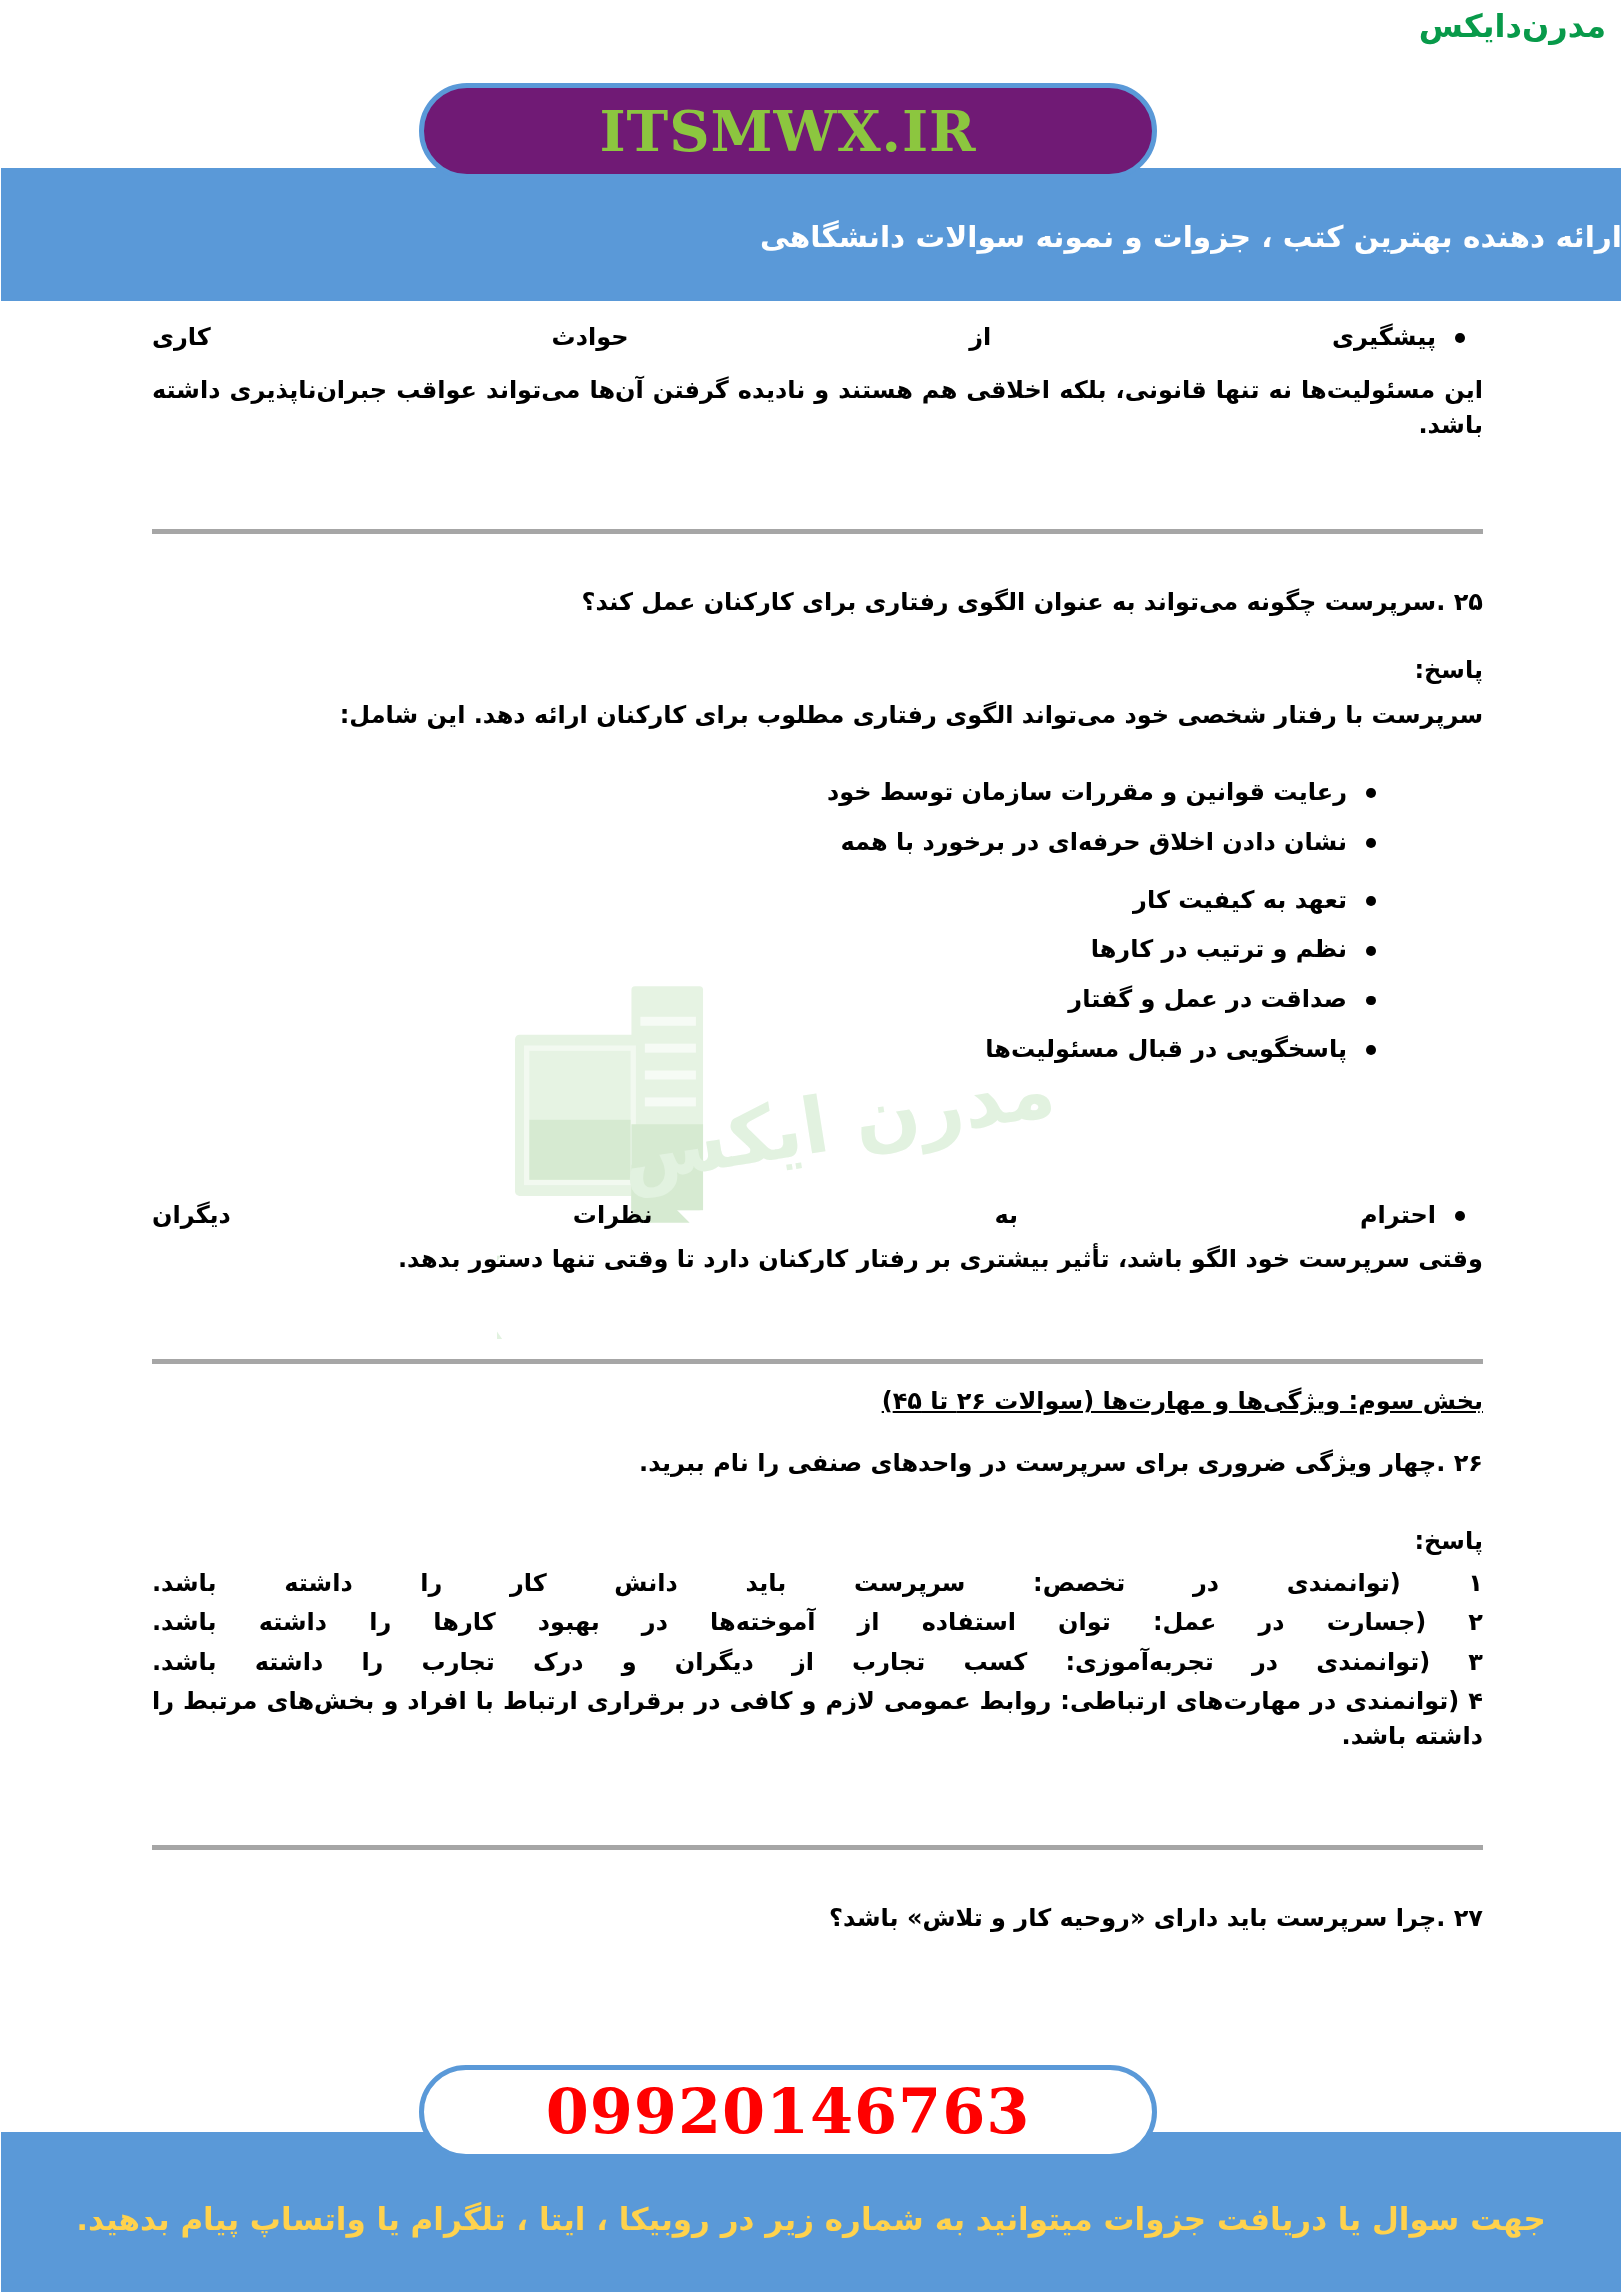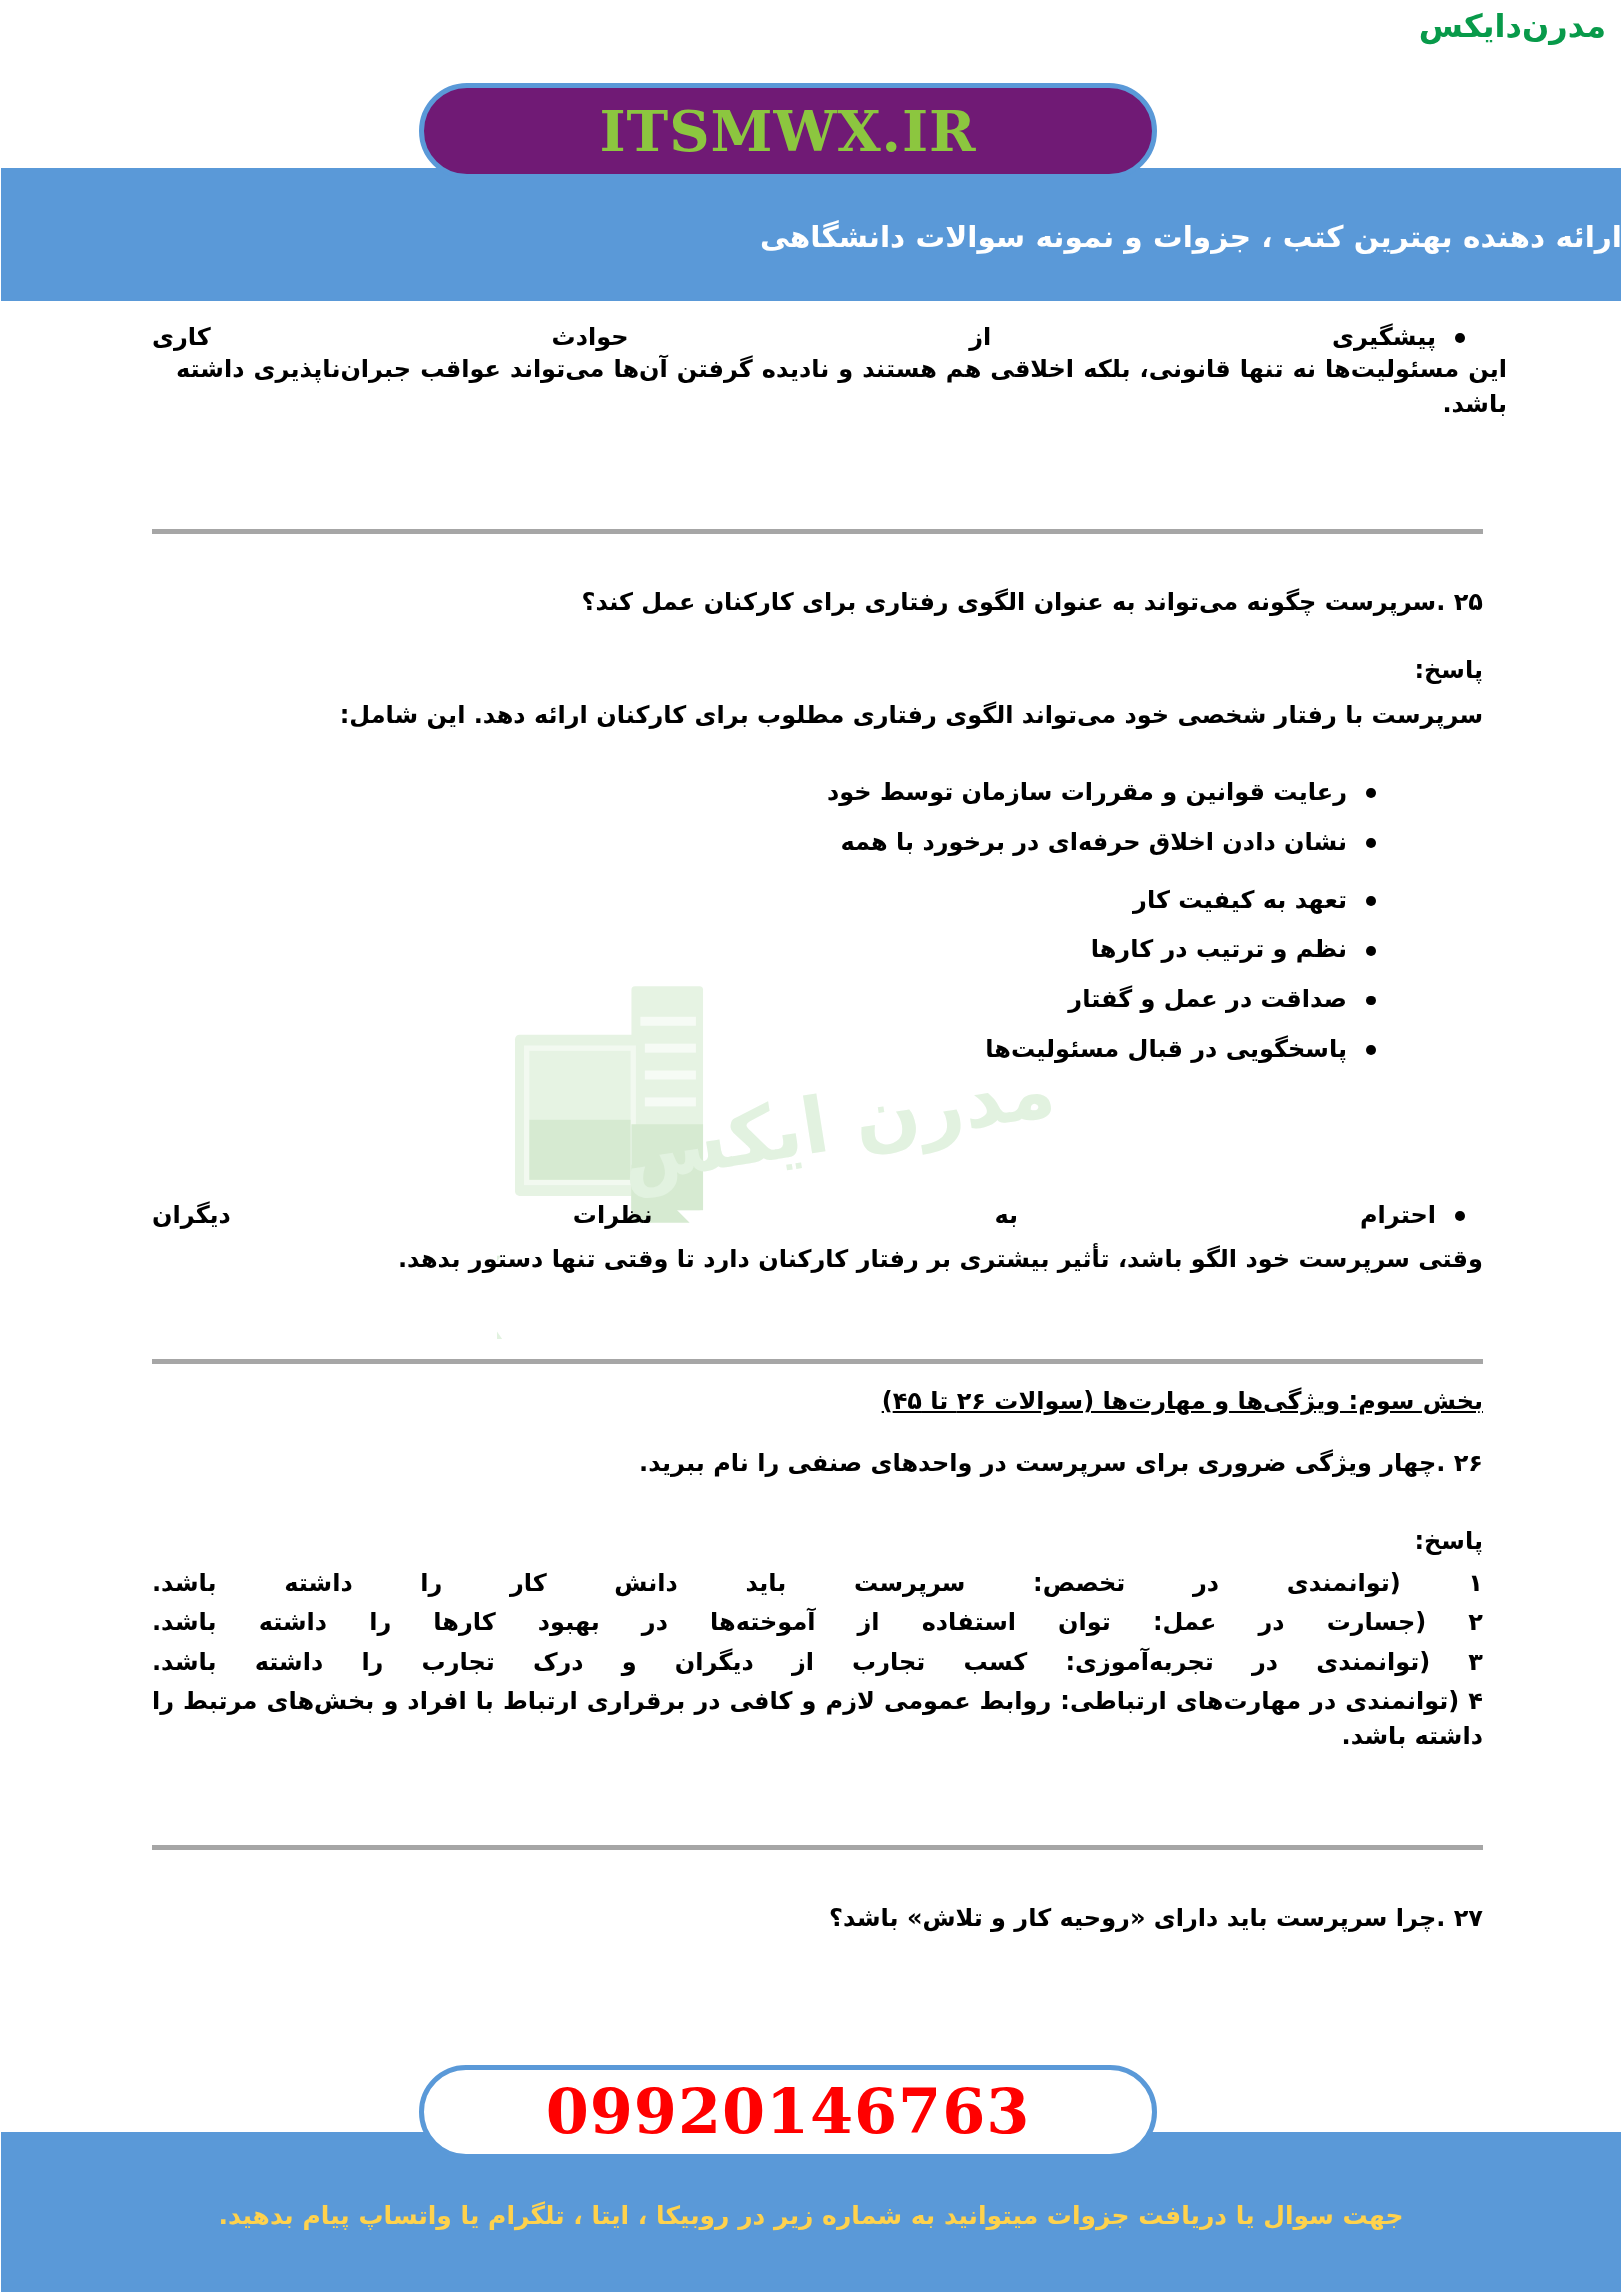--- a/index.html
+++ b/index.html
@@ -173,21 +173,21 @@
     line-height:1;
     white-space:nowrap;
     letter-spacing:0.9px;
   }
   .footer-note{
     position:absolute;
     top:136px; left:0;
     width:1622px;
     text-align:center;
     color:#ffd24d;
-    font-size:25px;
+    font-size:31px;
     font-weight:bold;
     white-space:nowrap;
     direction:rtl;
   }
 </style>
 </head>
 <body>
 
 <div class="header-wrap">
   <div class="header-band"></div>
@@ -220,21 +220,21 @@
 
 <div class="content">
 
   <div class="blk" style="top:18px; left:152px; width:1331px;">
     <div class="bullet-row">
       <span class="dot"></span>
       <p class="para just-spread">پیشگیری از حوادث کاری</p>
     </div>
   </div>
 
-  <div class="blk" style="top:50px; left:152px; width:1331px;margin-left:24px;">
+  <div class="blk" style="top:71px; left:152px; width:1331px;">
     <p class="para">این مسئولیت‌ها نه تنها قانونی، بلکه اخلاقی هم هستند و نادیده گرفتن آن‌ها می‌تواند عواقب جبران‌ناپذیری داشته باشد.</p>
   </div>
 
   <div class="blk" style="top:227px; left:152px;">
     <hr class="hr">
   </div>
 
   <div class="blk" style="top:283px; left:152px; width:1331px;">
     <p class="para rt">۲۵ .سرپرست چگونه می‌تواند به عنوان الگوی رفتاری برای کارکنان عمل کند؟</p>
   </div>

